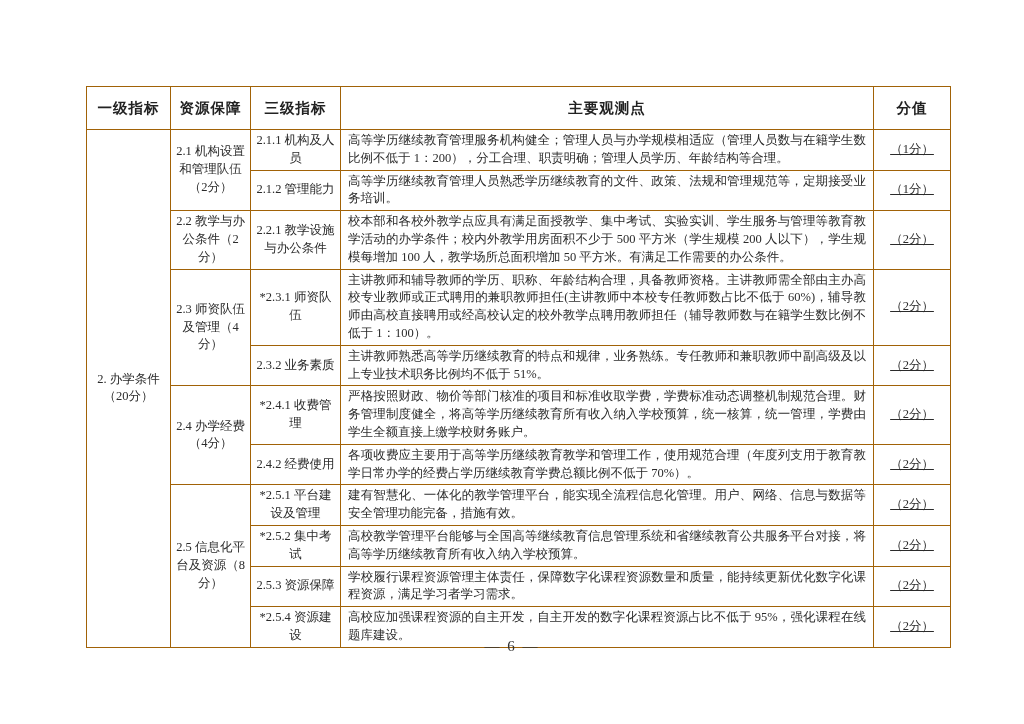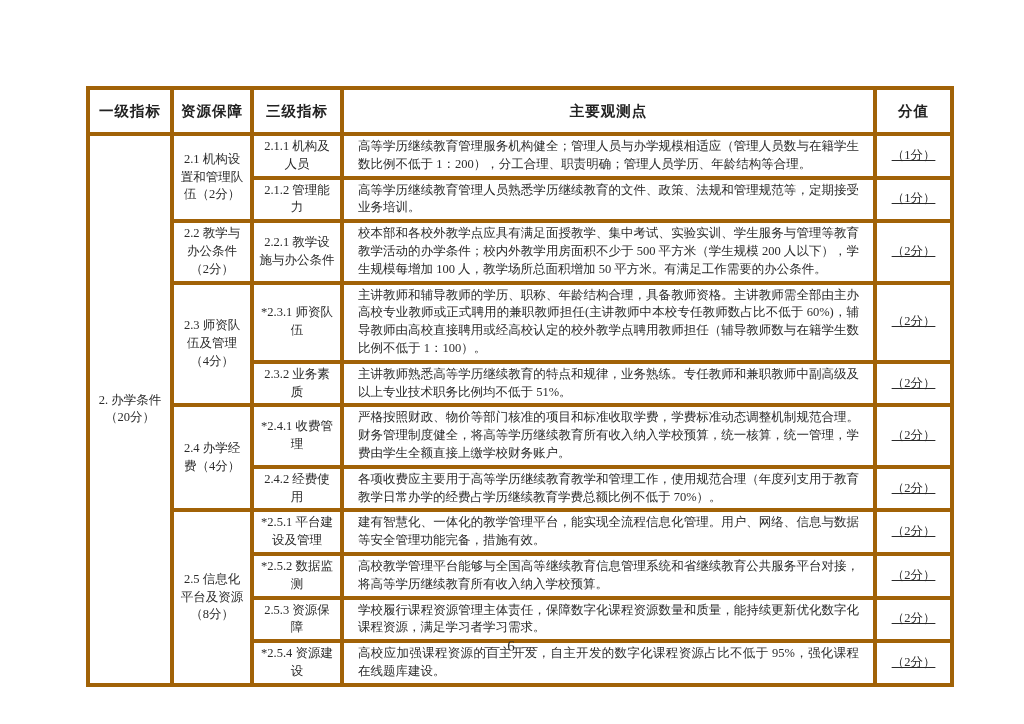--- a/index.html
+++ b/index.html
@@ -23,21 +23,21 @@
   table.indicator-table {
     position: absolute;
     left: 86px;
     top: 86px;
     width: 864px;
     border-collapse: collapse;
     table-layout: fixed;
   }
   .indicator-table th,
   .indicator-table td {
-    border: 4px solid #a16207;
+    border: 1px solid #a16207;
     vertical-align: middle;
     font-weight: normal;
   }
   .indicator-table th {
     font-size: 14.5px;
     font-weight: bold;
     height: 40px;
     text-align: center;
     color: #222222;
     letter-spacing: 1px;
@@ -46,21 +46,21 @@
     font-size: 12.5px;
     line-height: 17.8px;
     padding: 2px 4px;
   }
   td.cell-center {
     text-align: center;
   }
   td.cell-obs {
     text-align: justify;
     text-justify: inter-ideograph;
-    padding: 2px 14px;
+    padding: 2px 7px;
   }
   td.cell-score {
     text-align: center;
     white-space: nowrap;
     text-decoration: underline;
   }
   .footer {
     position: absolute;
     top: 638px;
     left: 0;
@@ -134,21 +134,21 @@
         <td class="cell-obs">各项收费应主要用于高等学历继续教育教学和管理工作，使用规范合理（年度列支用于教育教学日常办学的经费占学历继续教育学费总额比例不低于 70%）。</td>
         <td class="cell-score">（2分）</td>
       </tr>
       <tr>
         <td class="cell-center" rowspan="4">2.5 信息化平台及资源（8分）</td>
         <td class="cell-center">*2.5.1 平台建设及管理</td>
         <td class="cell-obs">建有智慧化、一体化的教学管理平台，能实现全流程信息化管理。用户、网络、信息与数据等安全管理功能完备，措施有效。</td>
         <td class="cell-score">（2分）</td>
       </tr>
       <tr>
-        <td class="cell-center">*2.5.2 数据监测</td>
+        <td class="cell-center">*2.5.2 集中考试</td>
         <td class="cell-obs">高校教学管理平台能够与全国高等继续教育信息管理系统和省继续教育公共服务平台对接，将高等学历继续教育所有收入纳入学校预算。</td>
         <td class="cell-score">（2分）</td>
       </tr>
       <tr>
         <td class="cell-center">2.5.3 资源保障</td>
         <td class="cell-obs">学校履行课程资源管理主体责任，保障数字化课程资源数量和质量，能持续更新优化数字化课程资源，满足学习者学习需求。</td>
         <td class="cell-score">（2分）</td>
       </tr>
       <tr>
         <td class="cell-center">*2.5.4 资源建设</td>

